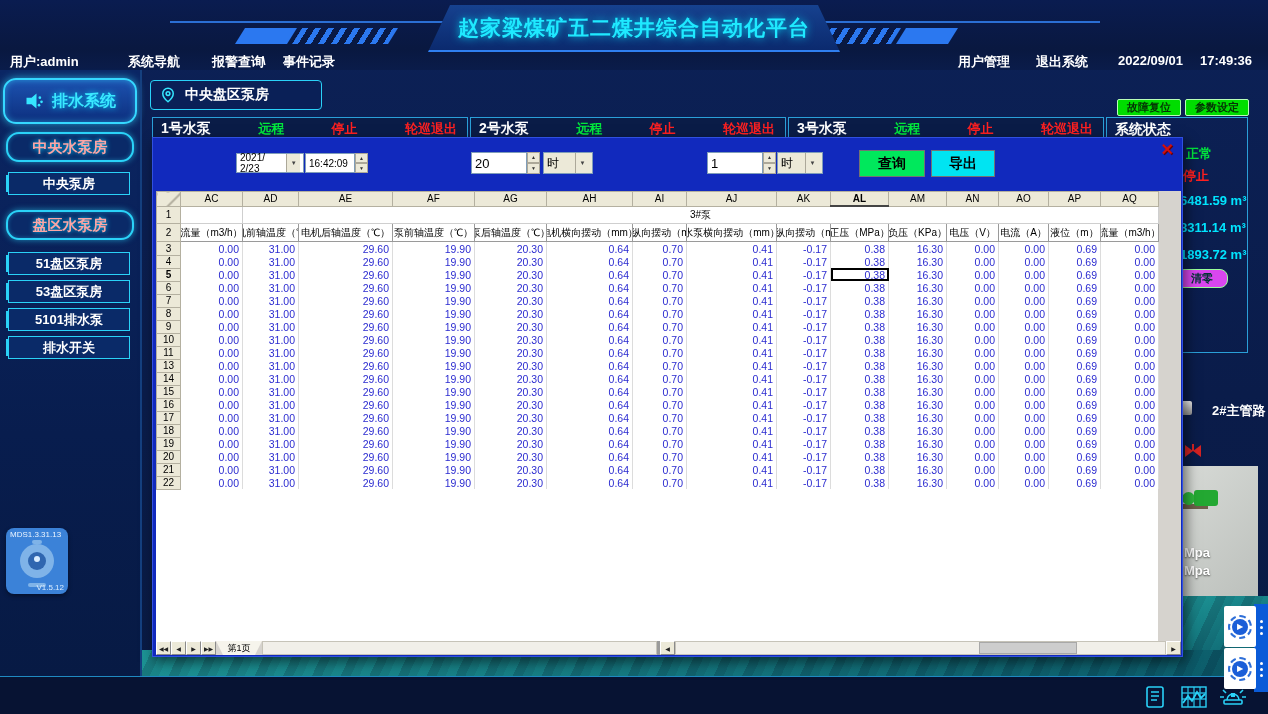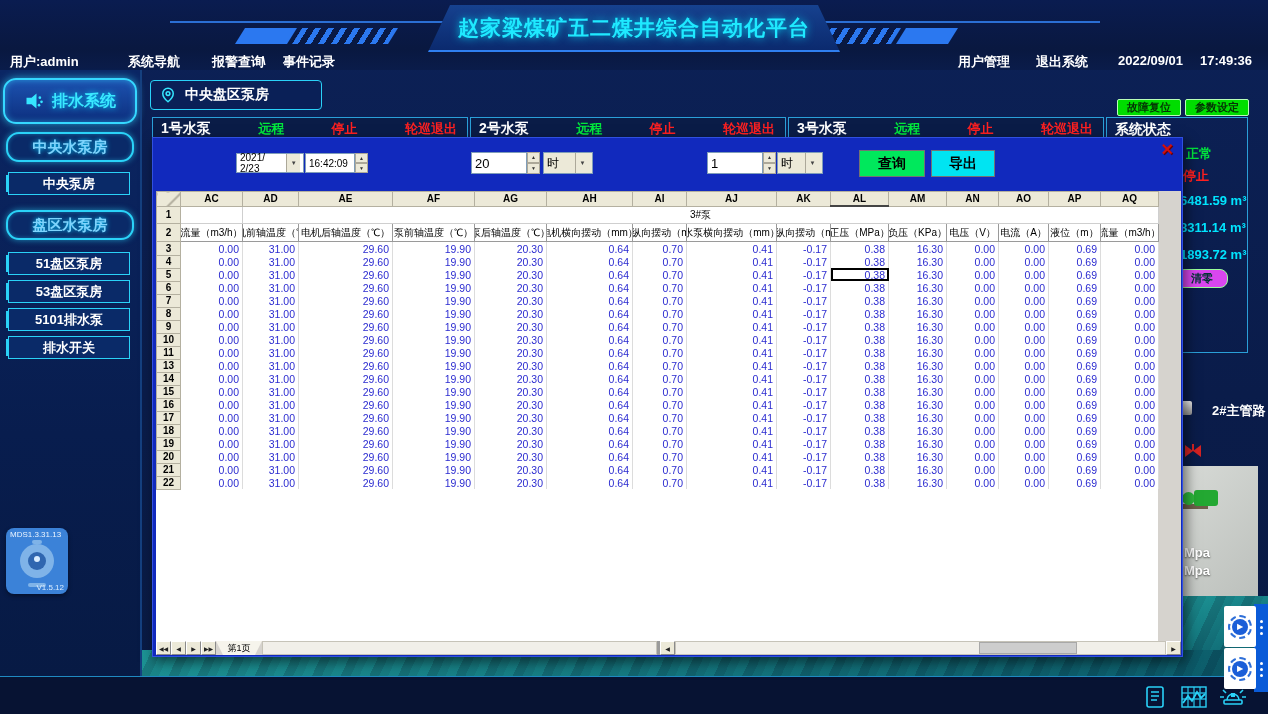--- a/index.html
+++ b/index.html
@@ -33,21 +33,21 @@
     background:linear-gradient(180deg,#0b2664,#081d4e 60%,#071a44);}
   .side-divider{left:140px;top:70px;width:2px;height:606px;background:#15407f;}
   .sys-btn{left:3px;top:8px;width:130px;height:42px;border:2px solid #35d8ff;border-radius:13px;
     background:linear-gradient(180deg,#1c52b0,#0d2f7e);
     box-shadow:0 0 8px rgba(53,216,255,.7),inset 0 0 6px rgba(53,216,255,.5);
     display:flex;align-items:center;justify-content:center;gap:8px;}
   .sys-btn span{color:#3ae8ff;font-size:16px;font-weight:bold;text-shadow:0 0 6px #0cf;}
   .grp-btn{left:6px;width:124px;height:26px;border:2px solid #2ad2f8;border-radius:13px;
     background:#0a2a68;box-shadow:0 0 6px rgba(42,210,248,.6),inset 0 0 4px rgba(42,210,248,.4);
     display:flex;align-items:center;justify-content:center;
-    color:#7dd3fc;font-size:15px;font-weight:bold;text-shadow:0 0 5px #0cf;}
+    color:#fca5a5;font-size:15px;font-weight:bold;text-shadow:0 0 5px #0cf;}
   .item-btn{left:8px;width:120px;height:21px;border:1px solid #2ad2f8;background:#0a2a68;
     display:flex;align-items:center;justify-content:center;
     color:#fff;font-size:13px;font-weight:bold;}
   .item-btn::before{content:"";position:absolute;left:-3px;top:2px;bottom:2px;width:3px;background:#2ad2f8;}
   .mds-tile{left:6px;top:458px;width:62px;height:66px;background:#3b82d8;border-radius:8px;
     box-shadow:0 2px 4px rgba(0,0,0,.4);}
   .mds-top{position:absolute;left:4px;top:2px;color:#eaf4ff;font-size:8px;}
   .mds-bot{position:absolute;right:4px;bottom:2px;color:#d9ecff;font-size:8px;}
 
   
@@ -108,21 +108,21 @@
     display:flex;align-items:center;justify-content:center;color:#333;}
   .combo-arrow{margin-left:auto;width:13px;align-self:stretch;background:#ece9d8;border-left:1px solid #aca899;
     display:flex;align-items:center;justify-content:center;font-size:6px;color:#444;}
   .dlg-btn{position:absolute;top:12px;height:25px;border:1px solid #737373;
     display:flex;align-items:center;justify-content:center;color:#000;font-size:14px;font-weight:bold;}
 
   
   .sheet-vp{position:absolute;left:3px;top:53px;width:1025px;height:464px;background:#d6d3ce;overflow:hidden;}
   .sheet-white{position:absolute;left:0;top:0;width:1002px;height:450px;background:#fff;}
   table.sp{position:absolute;left:0;top:0;border-collapse:collapse;table-layout:fixed;width:1002px;}
-  .sp th{background:#ece9d8;border:1px solid #b4b0a0;color:#000;font-weight:bold;
+  .sp th{background:#ece9d8;border:1px solid #b4b0a0;color:#000;font-weight:normal;
     font-size:10px;text-align:center;padding:0;}
   .sp .colrow th{height:13px;}
   .sp th.corner{background:#ece9d8 linear-gradient(135deg,transparent 62%,#b4b0a0 62%,#b4b0a0 70%,transparent 70%);}
   .sp th.selcol{font-weight:bold;border-bottom:2px solid #444;}
   .sp tr.r1 td{background:#fff;border:1px solid #cfcfcf;height:12px;font-size:10px;color:#000;text-align:center;}
   .sp tr.hdr td{background:#fff;border:1px solid #9a9a9a;height:17px;font-size:10px;color:#000;overflow:hidden;padding:0;}
   .sp tr.hdr td .clip{display:flex;justify-content:center;overflow:hidden;white-space:nowrap;}
   .sp td.num{height:13px;font-size:10.5px;color:#2b2bd0;text-align:right;padding:0 3px 0 0;
     border-right:1px solid #dcdcdc;white-space:nowrap;}
   .sp tr.selrow th{font-weight:bold;}

